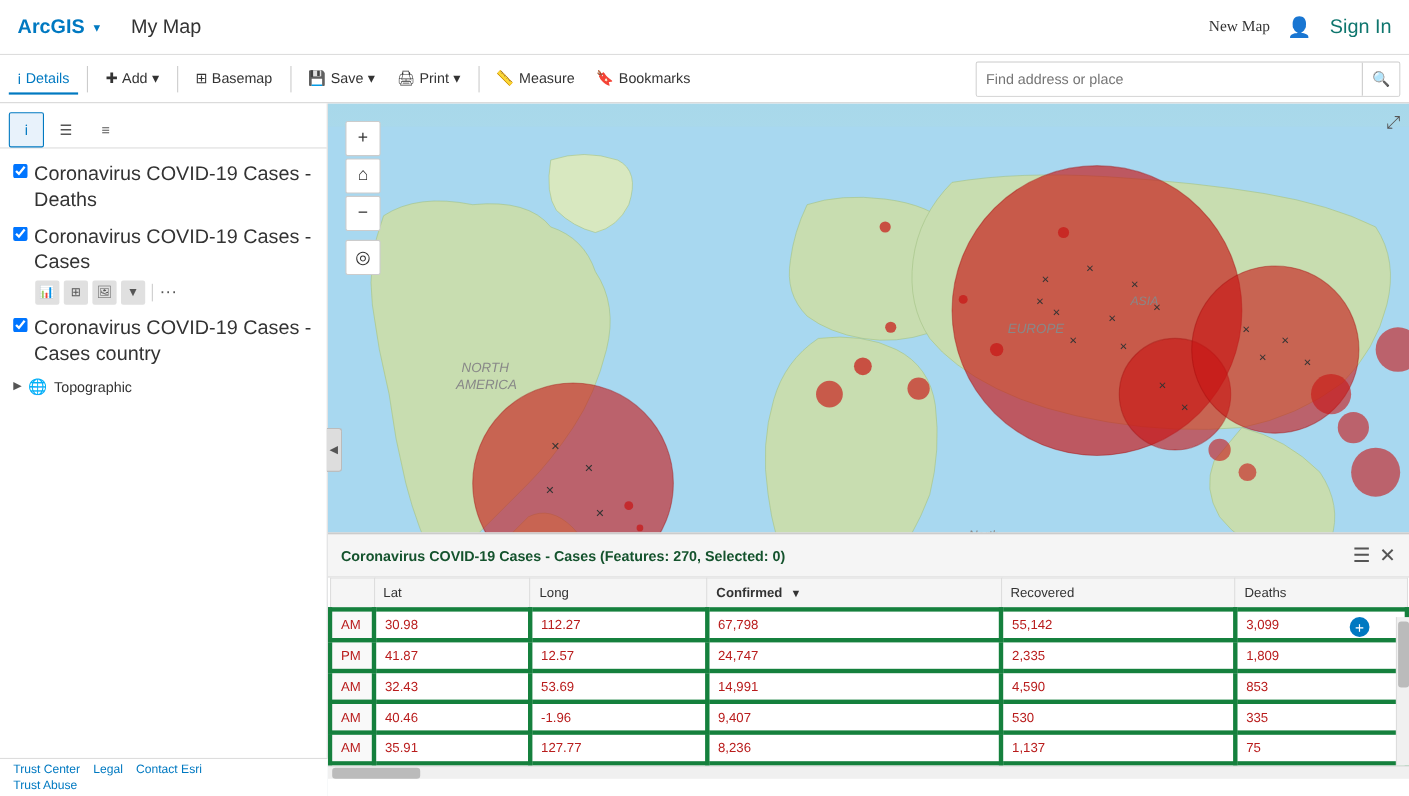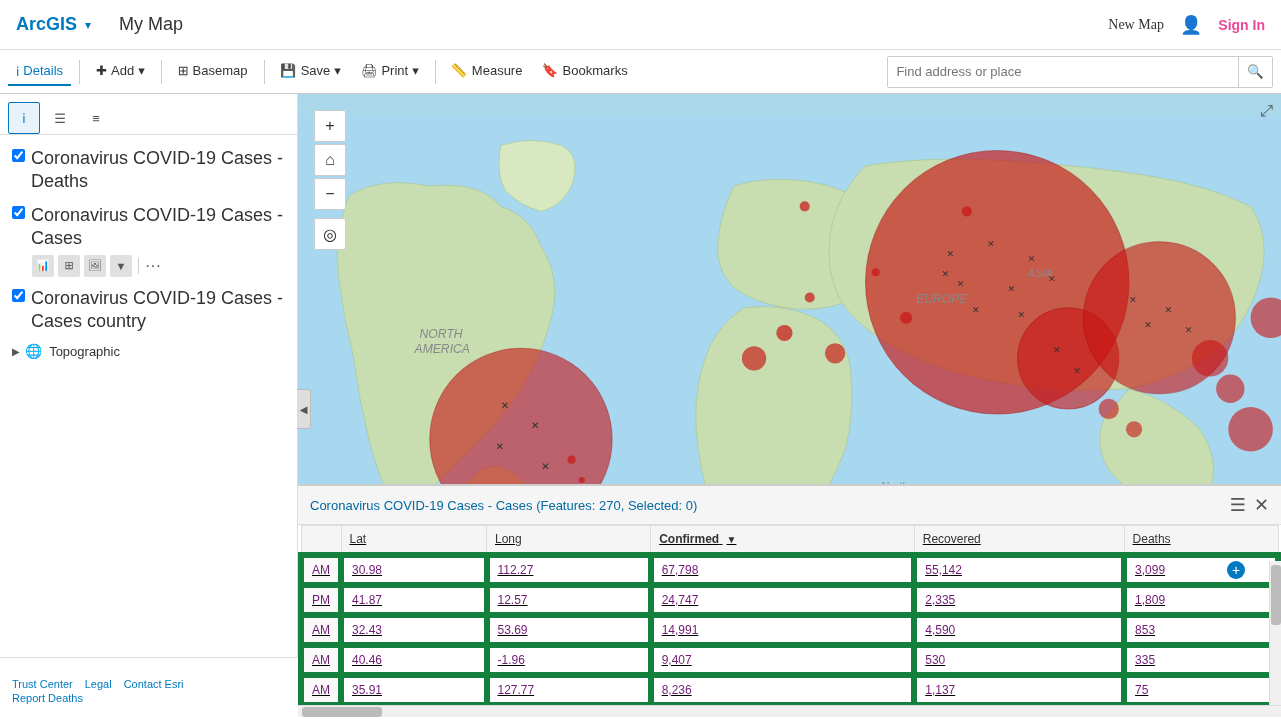--- a/index.html
+++ b/index.html
@@ -11,21 +11,21 @@
       height: 50px; background: #fff; border-bottom: 1px solid #ddd;
       padding: 12px 16px;
     }
     #top-nav-left { display: flex; align-items: center; gap: 8px; }
     #arcgis-logo { font-size: 18px; font-weight: bold; color: #0079c1; }
     #arcgis-dropdown { font-size: 12px; color: #0079c1; cursor: pointer; }
     #map-title { font-size: 18px; color: #333; margin-left: 20px; }
     #top-nav-right { display: flex; align-items: center; gap: 16px; }
     #new-map-btn { font-size: 14px; color: #333; cursor: pointer; font-family: Liberation Serif, serif; }
     #user-icon { font-size: 18px; color: #333; }
-    #sign-in-btn { font-size: 14px; color: #ec4899; cursor: pointer; font-weight: bold; }
+    #sign-in-btn { font-size: 18px; color: #0f766e; cursor: pointer; }
 
     
     #toolbar {
       display: flex; align-items: center; height: 44px;
       background: #fff; border-bottom: 1px solid #ccc;
       padding: 0 8px; gap: 4px;
     }
     .toolbar-item {
       display: flex; align-items: center; gap: 4px;
       padding: 4px 8px; cursor: pointer; font-size: 13px; color: #333;
@@ -141,48 +141,48 @@
     #table-panel {
       position: absolute; bottom: 0; left: 0; right: 0;
       background: #fff; border-top: 2px solid #ccc; z-index: 10;
       height: 240px;
     }
     #table-header {
       display: flex; align-items: center; justify-content: space-between;
       padding: 8px 12px; border-bottom: 1px solid #ddd;
       background: #f5f5f5;
     }
-    #table-title { font-size: 13px; font-weight: normal; color: #0369a1; }
+    #table-title { font-size: 13px; font-weight: bold; color: #14532d; }
     #table-actions { display: flex; align-items: center; gap: 8px; }
     #table-menu-btn { cursor: pointer; font-size: 18px; color: #555; }
     #table-close-btn { cursor: pointer; font-size: 18px; color: #555; }
     #table-add-btn {
       position: absolute; right: 36px; top: 36px;
       width: 18px; height: 18px; background: #0079c1;
       border-radius: 50%; display: flex; align-items: center;
       justify-content: center; color: #fff; font-size: 14px; cursor: pointer;
     }
 
     #data-table { width: 100%; border-collapse: collapse; font-size: 12px; }
     #data-table thead th {
       background: #f5f5f5; border: 1px solid #ddd;
       padding: 6px 8px; text-align: left; font-weight: normal;
       color: #333; cursor: pointer; white-space: nowrap;
     }
     #data-table thead th.sorted { font-weight: bold; }
     #data-table tbody td {
-      border: 6px solid #15803d; padding: 5px 8px; color: #701a75;
+      border: 4px solid #15803d; padding: 5px 8px; color: #b91c1c;
     }
     .sort-icon { font-size: 10px; margin-left: 4px; }
 
     
     .row-label { width: 40px; background: #f9f9f9; color: #666; }
 
     
-    #table-scroll { overflow-y: auto; overflow-x: auto; max-height: 180px; text-decoration: underline; }
+    #table-scroll { overflow-y: auto; overflow-x: auto; max-height: 180px; }
 
     
     #table-vscroll {
       position: absolute; right: 0; top: 36px; bottom: 0;
       width: 12px; background: #f0f0f0; border-left: 1px solid #ddd;
     }
     #vscroll-thumb {
       width: 10px; height: 60px; background: #bbb;
       margin: 4px 1px; border-radius: 3px;
     }
@@ -194,21 +194,21 @@
     }
     #hscroll-thumb {
       height: 10px; width: 80px; background: #bbb;
       margin: 1px 4px; border-radius: 3px;
     }
 
     
     #footer {
       position: absolute; bottom: 0; left: 0;
       width: 298px; background: #fff; border-top: 1px solid #ddd;
-      padding: 20px 12px; font-size: 11px; color: #0079c1;
+      padding: 4px 12px; font-size: 11px; color: #0079c1;
       display: flex; flex-direction: column; gap: 2px;
     }
     .footer-links { display: flex; gap: 12px; }
     .footer-link { cursor: pointer; color: #0079c1; }
   </style>
 </head>
 <body>
 
 <div id="top-nav">
   <div id="top-nav-left">
@@ -313,21 +313,21 @@
 
     <div id="collapse-btn">◀</div>
 
     <div id="footer">
       <div class="footer-links">
         <span class="footer-link">Trust Center</span>
         <span class="footer-link">Legal</span>
         <span class="footer-link">Contact Esri</span>
       </div>
       <div>
-        <span class="footer-link">Report Deaths</span>
+        <span class="footer-link">Trust Abuse</span>
       </div>
     </div>
   </div>
 
   <div id="map-area">
     <div id="map-bg">
       <svg id="map-svg" viewBox="0 0 970 580">
 
         <rect width="970" height="580" fill="#a8d8f0"></rect>
 

